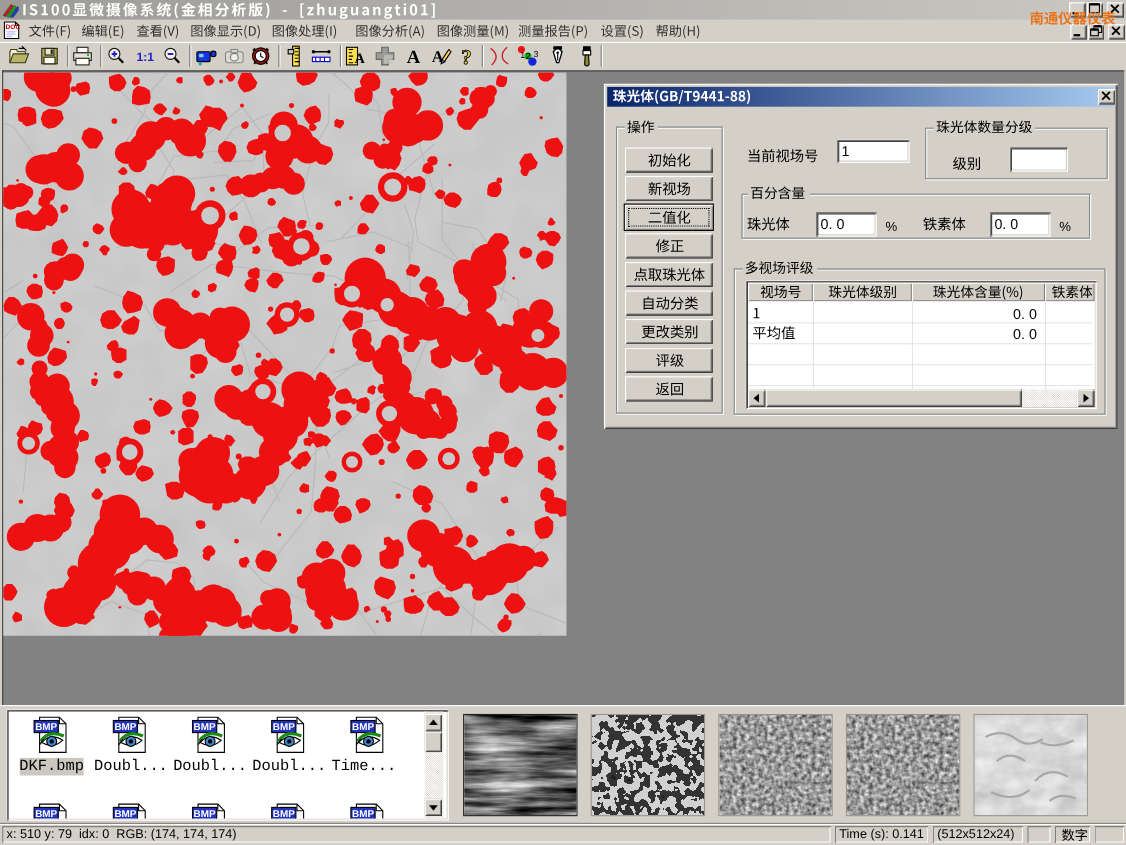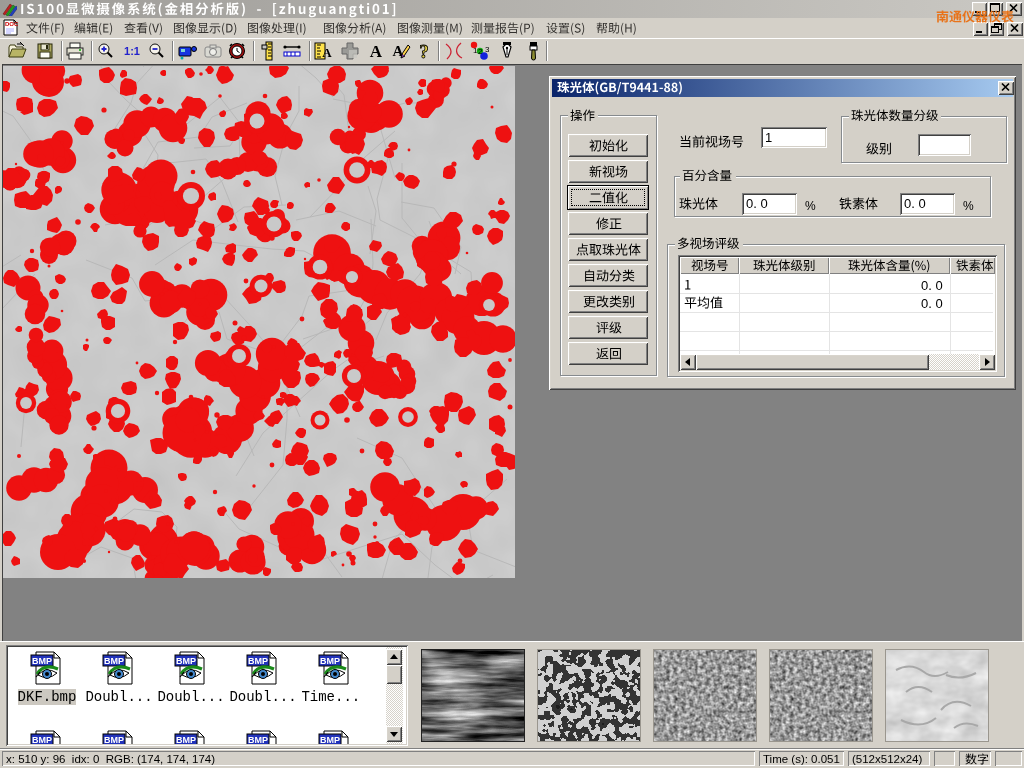--- a/index.html
+++ b/index.html
@@ -810,23 +810,23 @@
     </svg></div>
 <div class="abs" style="left:769px;top:649px;width:104px;height:93px;border:1px solid #9a968e;overflow:hidden"><svg width="104" height="93">
       <rect width="104" height="93" fill="#909090" filter="url(#t3)"></rect>
     </svg></div>
 <div class="abs" style="left:885px;top:649px;width:104px;height:93px;border:1px solid #9a968e;overflow:hidden"><svg width="104" height="93">
       <rect width="104" height="93" fill="#909090" filter="url(#t5)"></rect>
       <path d="M10 20 q15 -8 28 2 q10 8 24 0 M55 60 q12 -14 30 -4 M15 70 q20 10 35 -2 M60 25 q14 6 30 -2 M20 42 q12 -10 26 0 M68 78 q10 -8 24 -2" fill="none" stroke="#a8a8a8" stroke-width="2"></path>
     </svg></div>
 <div style="position:absolute;left:0;top:748px;width:1024px;height:20px;background:#d4d0c8;border-top:1px solid #808080;box-shadow:inset 0 1px 0 #fff"></div>
 <div style="position:absolute;left:2px;top:751px;width:753px;height:15px;box-shadow:inset 1px 1px 0 #808080,inset -1px -1px 0 #fff"></div>
-<div class="abs" style="left:6px;top:753px;font-size:11.5px;color:#000;white-space:pre">x: 510 y: 96  idx: 0  RGB: (174, 174, 174)</div>
+<div class="abs" style="left:6px;top:753px;font-size:11.5px;color:#000;white-space:pre">x: 510 y: 79  idx: 0  RGB: (174, 174, 174)</div>
 <div style="position:absolute;left:759px;top:751px;width:85px;height:15px;box-shadow:inset 1px 1px 0 #808080,inset -1px -1px 0 #fff"></div>
-<div class="abs" style="left:763px;top:753px;font-size:11.5px;color:#000;white-space:pre">Time (s): 0.051</div>
+<div class="abs" style="left:763px;top:753px;font-size:11.5px;color:#000;white-space:pre">Time (s): 0.141</div>
 <div style="position:absolute;left:848px;top:751px;width:82px;height:15px;box-shadow:inset 1px 1px 0 #808080,inset -1px -1px 0 #fff"></div>
 <div class="abs" style="left:852px;top:753px;font-size:11.5px;color:#000;white-space:pre">(512x512x24)</div>
 <div style="position:absolute;left:934px;top:751px;width:21px;height:15px;box-shadow:inset 1px 1px 0 #808080,inset -1px -1px 0 #fff"></div>
 <div style="position:absolute;left:959px;top:751px;width:32px;height:15px;box-shadow:inset 1px 1px 0 #808080,inset -1px -1px 0 #fff"></div>
 <div style="position:absolute;left:965px;top:753px;"><svg width="25" height="15" viewBox="0 0 25 15" style="overflow:visible">
       <path d="M5.3 0.7C5.1 1.2 4.7 1.9 4.4 2.3L5 2.6C5.3 2.2 5.7 1.6 6.1 1ZM1.1 1C1.4 1.5 1.7 2.2 1.8 2.6L2.5 2.3C2.4 1.9 2.1 1.2 1.7 0.8ZM4.9 7.4C4.6 8.1 4.3 8.6 3.8 9C3.3 8.8 2.9 8.6 2.4 8.4C2.6 8.1 2.8 7.8 3 7.4ZM1.3 8.7C1.9 9 2.6 9.3 3.2 9.6C2.4 10.1 1.5 10.5 0.5 10.7C0.6 10.9 0.8 11.2 0.9 11.4C2 11.1 3 10.7 3.9 10C4.3 10.2 4.7 10.4 4.9 10.6L5.5 10C5.2 9.9 4.9 9.6 4.5 9.4C5.1 8.7 5.6 7.9 5.9 6.9L5.4 6.6L5.3 6.7H3.3L3.6 6.1L2.8 5.9C2.7 6.2 2.6 6.4 2.5 6.7H0.8V7.4H2.1C1.8 7.9 1.6 8.4 1.3 8.7ZM3.1 0.5V2.7H0.6V3.5H2.8C2.2 4.2 1.3 5 0.5 5.3C0.6 5.5 0.9 5.8 1 6C1.7 5.6 2.5 5 3.1 4.2V5.7H3.9V4.1C4.5 4.5 5.2 5.1 5.5 5.3L6 4.7C5.7 4.5 4.7 3.8 4.1 3.5H6.4V2.7H3.9V0.5ZM7.5 0.6C7.2 2.7 6.7 4.7 5.8 6C6 6.1 6.3 6.4 6.5 6.5C6.8 6.1 7 5.5 7.3 5C7.5 6.1 7.9 7.2 8.3 8.2C7.7 9.3 6.7 10.2 5.4 10.8C5.6 11 5.8 11.4 5.9 11.6C7.1 10.9 8.1 10.1 8.8 9C9.4 10 10.1 10.8 11.1 11.4C11.2 11.2 11.5 10.9 11.7 10.7C10.7 10.2 9.9 9.3 9.3 8.2C9.9 6.9 10.3 5.4 10.6 3.6H11.4V2.8H8C8.1 2.1 8.3 1.4 8.4 0.7ZM9.7 3.6C9.5 5 9.2 6.2 8.8 7.2C8.3 6.2 8 4.9 7.8 3.6Z M17.5 6.2V7H12.8V7.8H17.5V10.4C17.5 10.6 17.5 10.6 17.2 10.6C17 10.6 16.2 10.6 15.4 10.6C15.6 10.8 15.8 11.3 15.8 11.5C16.8 11.5 17.5 11.5 17.9 11.4C18.3 11.2 18.5 10.9 18.5 10.4V7.8H23.2V7H18.5V6.5C19.5 6 20.6 5.1 21.3 4.4L20.7 3.9L20.5 3.9H14.8V4.8H19.6C19 5.3 18.2 5.9 17.5 6.2ZM17.1 0.7C17.3 1 17.5 1.4 17.7 1.7H13V4.2H13.8V2.6H22.1V4.2H23V1.7H18.8C18.6 1.3 18.3 0.8 18 0.4Z" fill="#000"></path>
     </svg></div>
 <div style="position:absolute;left:995px;top:751px;width:27px;height:15px;box-shadow:inset 1px 1px 0 #808080,inset -1px -1px 0 #fff"></div>
 <div style="position:absolute;left:549px;top:76px;width:467px;height:314px;z-index:20">
     <div class="raised" style="width:100%;height:100%"></div>

